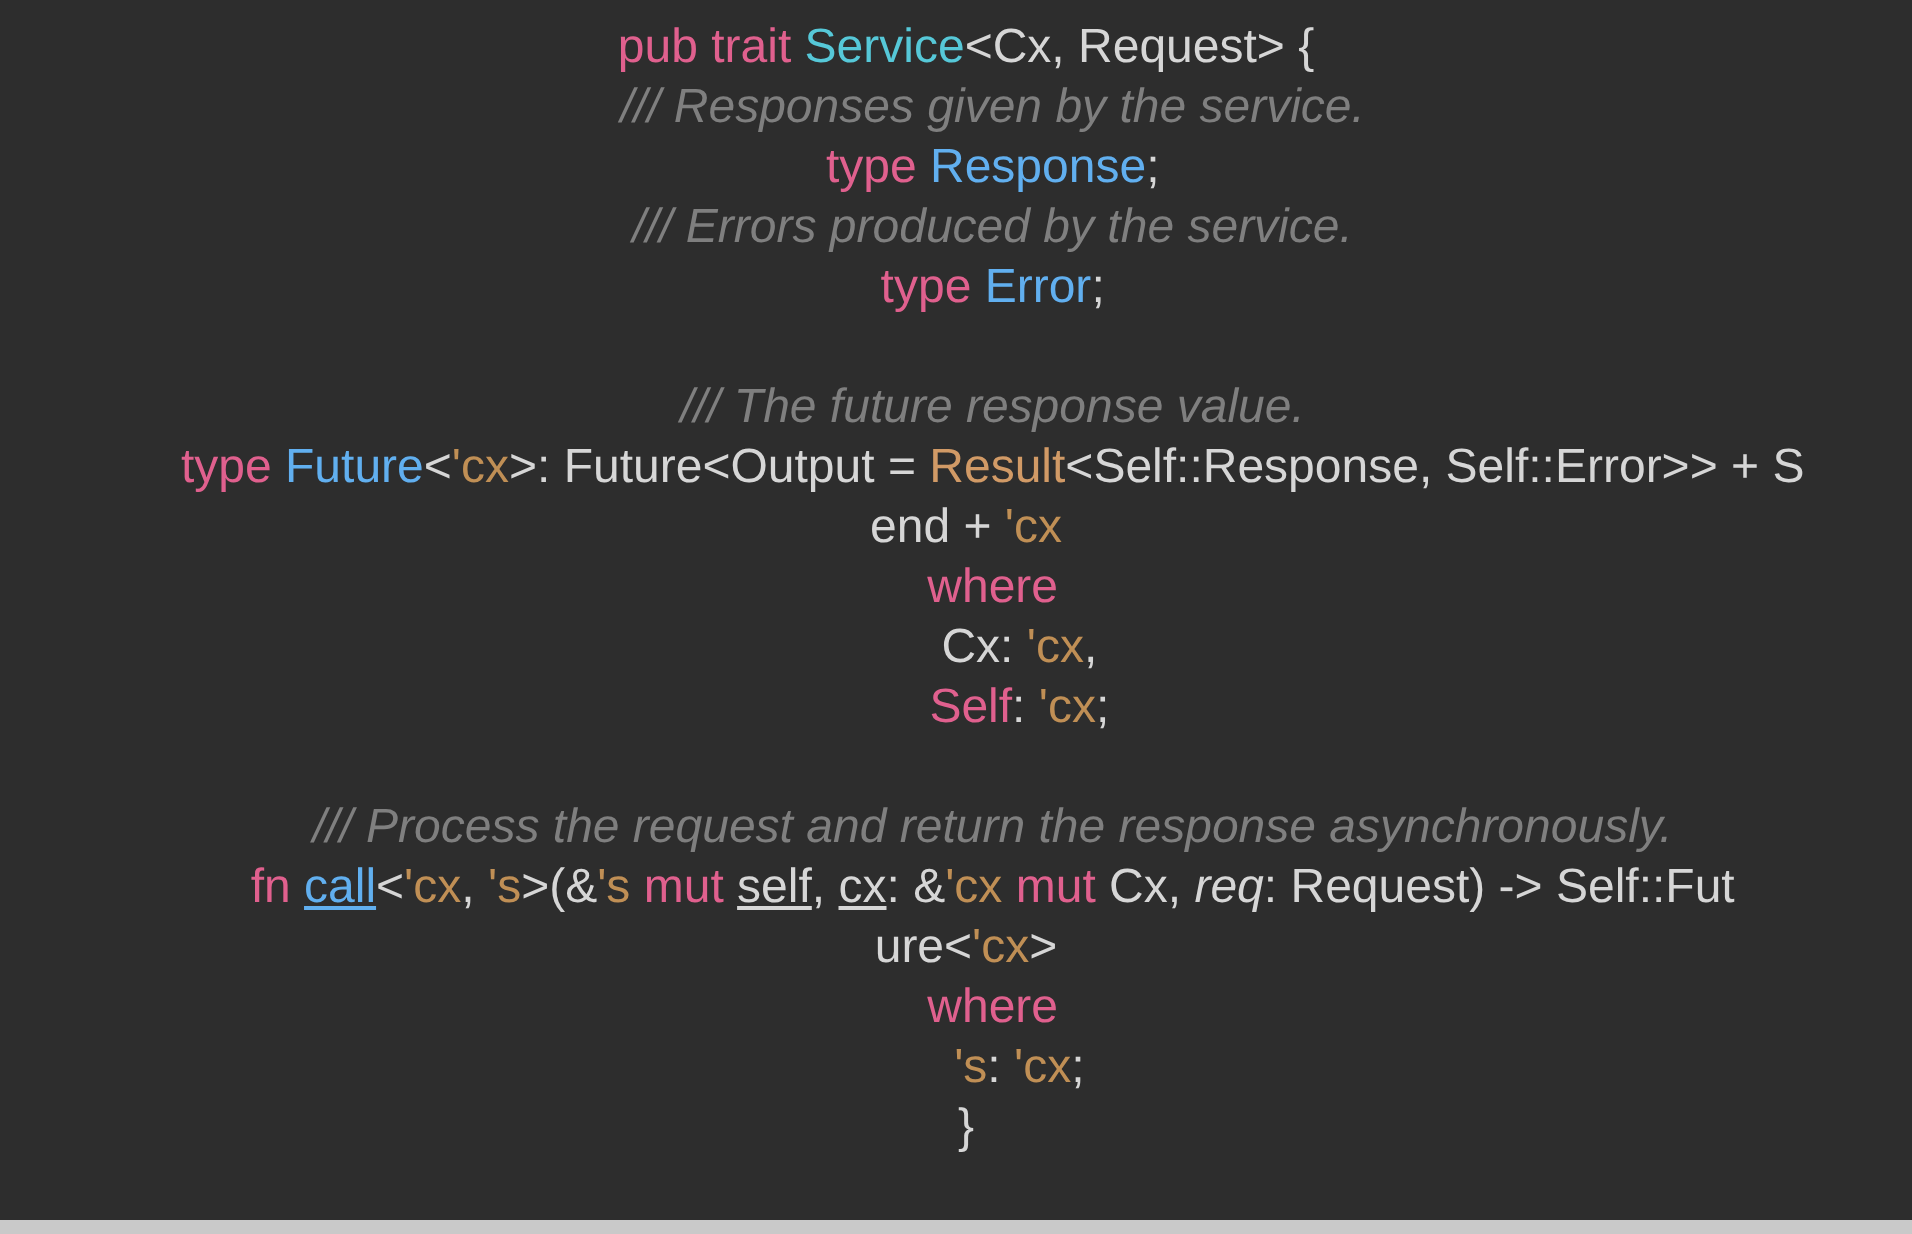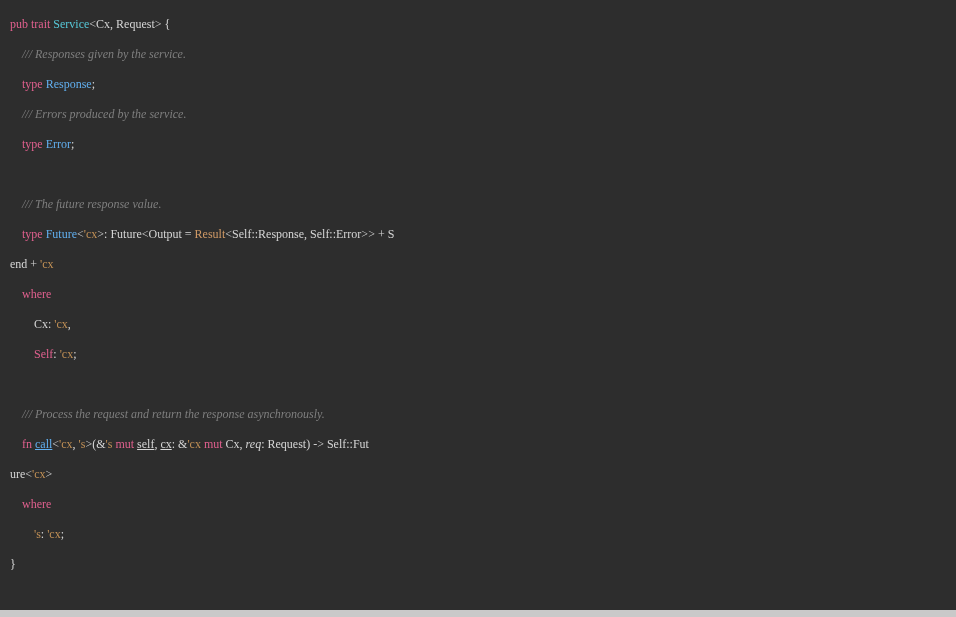--- a/index.html
+++ b/index.html
@@ -14,25 +14,26 @@
   }
   .terminal {
     box-sizing: border-box;
     width: 956px;
     height: 610px;
     background: var(--background, #2d2d2d);
     padding: 9px 0 0 10px;
     overflow: hidden;
   }
   .code {
-    font-family: Liberation Serif, serif;
-    font-size: 12px;
+    font-family: Liberation Sans, sans-serif;
+    font-size: 24px;
     line-height: 30px;
     color: var(--default_text, #d6d6d6);
     white-space: pre;
+    text-align: center;
   }
   .line { white-space: pre; }
   .kw  { color: var(--keyword, #e0608e); }
   .cyn { color: var(--type_name, #56c8d8); }
   .blu { color: var(--function_blue, #61afef); }
   .lif { color: var(--lifetime, #c08f55); }
   .orn { color: var(--orange, #d19a66); }
   .cmt { color: var(--comment, #7f7f7f); font-style: italic; }
   .und { text-decoration: underline; }
   .ita { font-style: italic; margin-top: 12px; }

